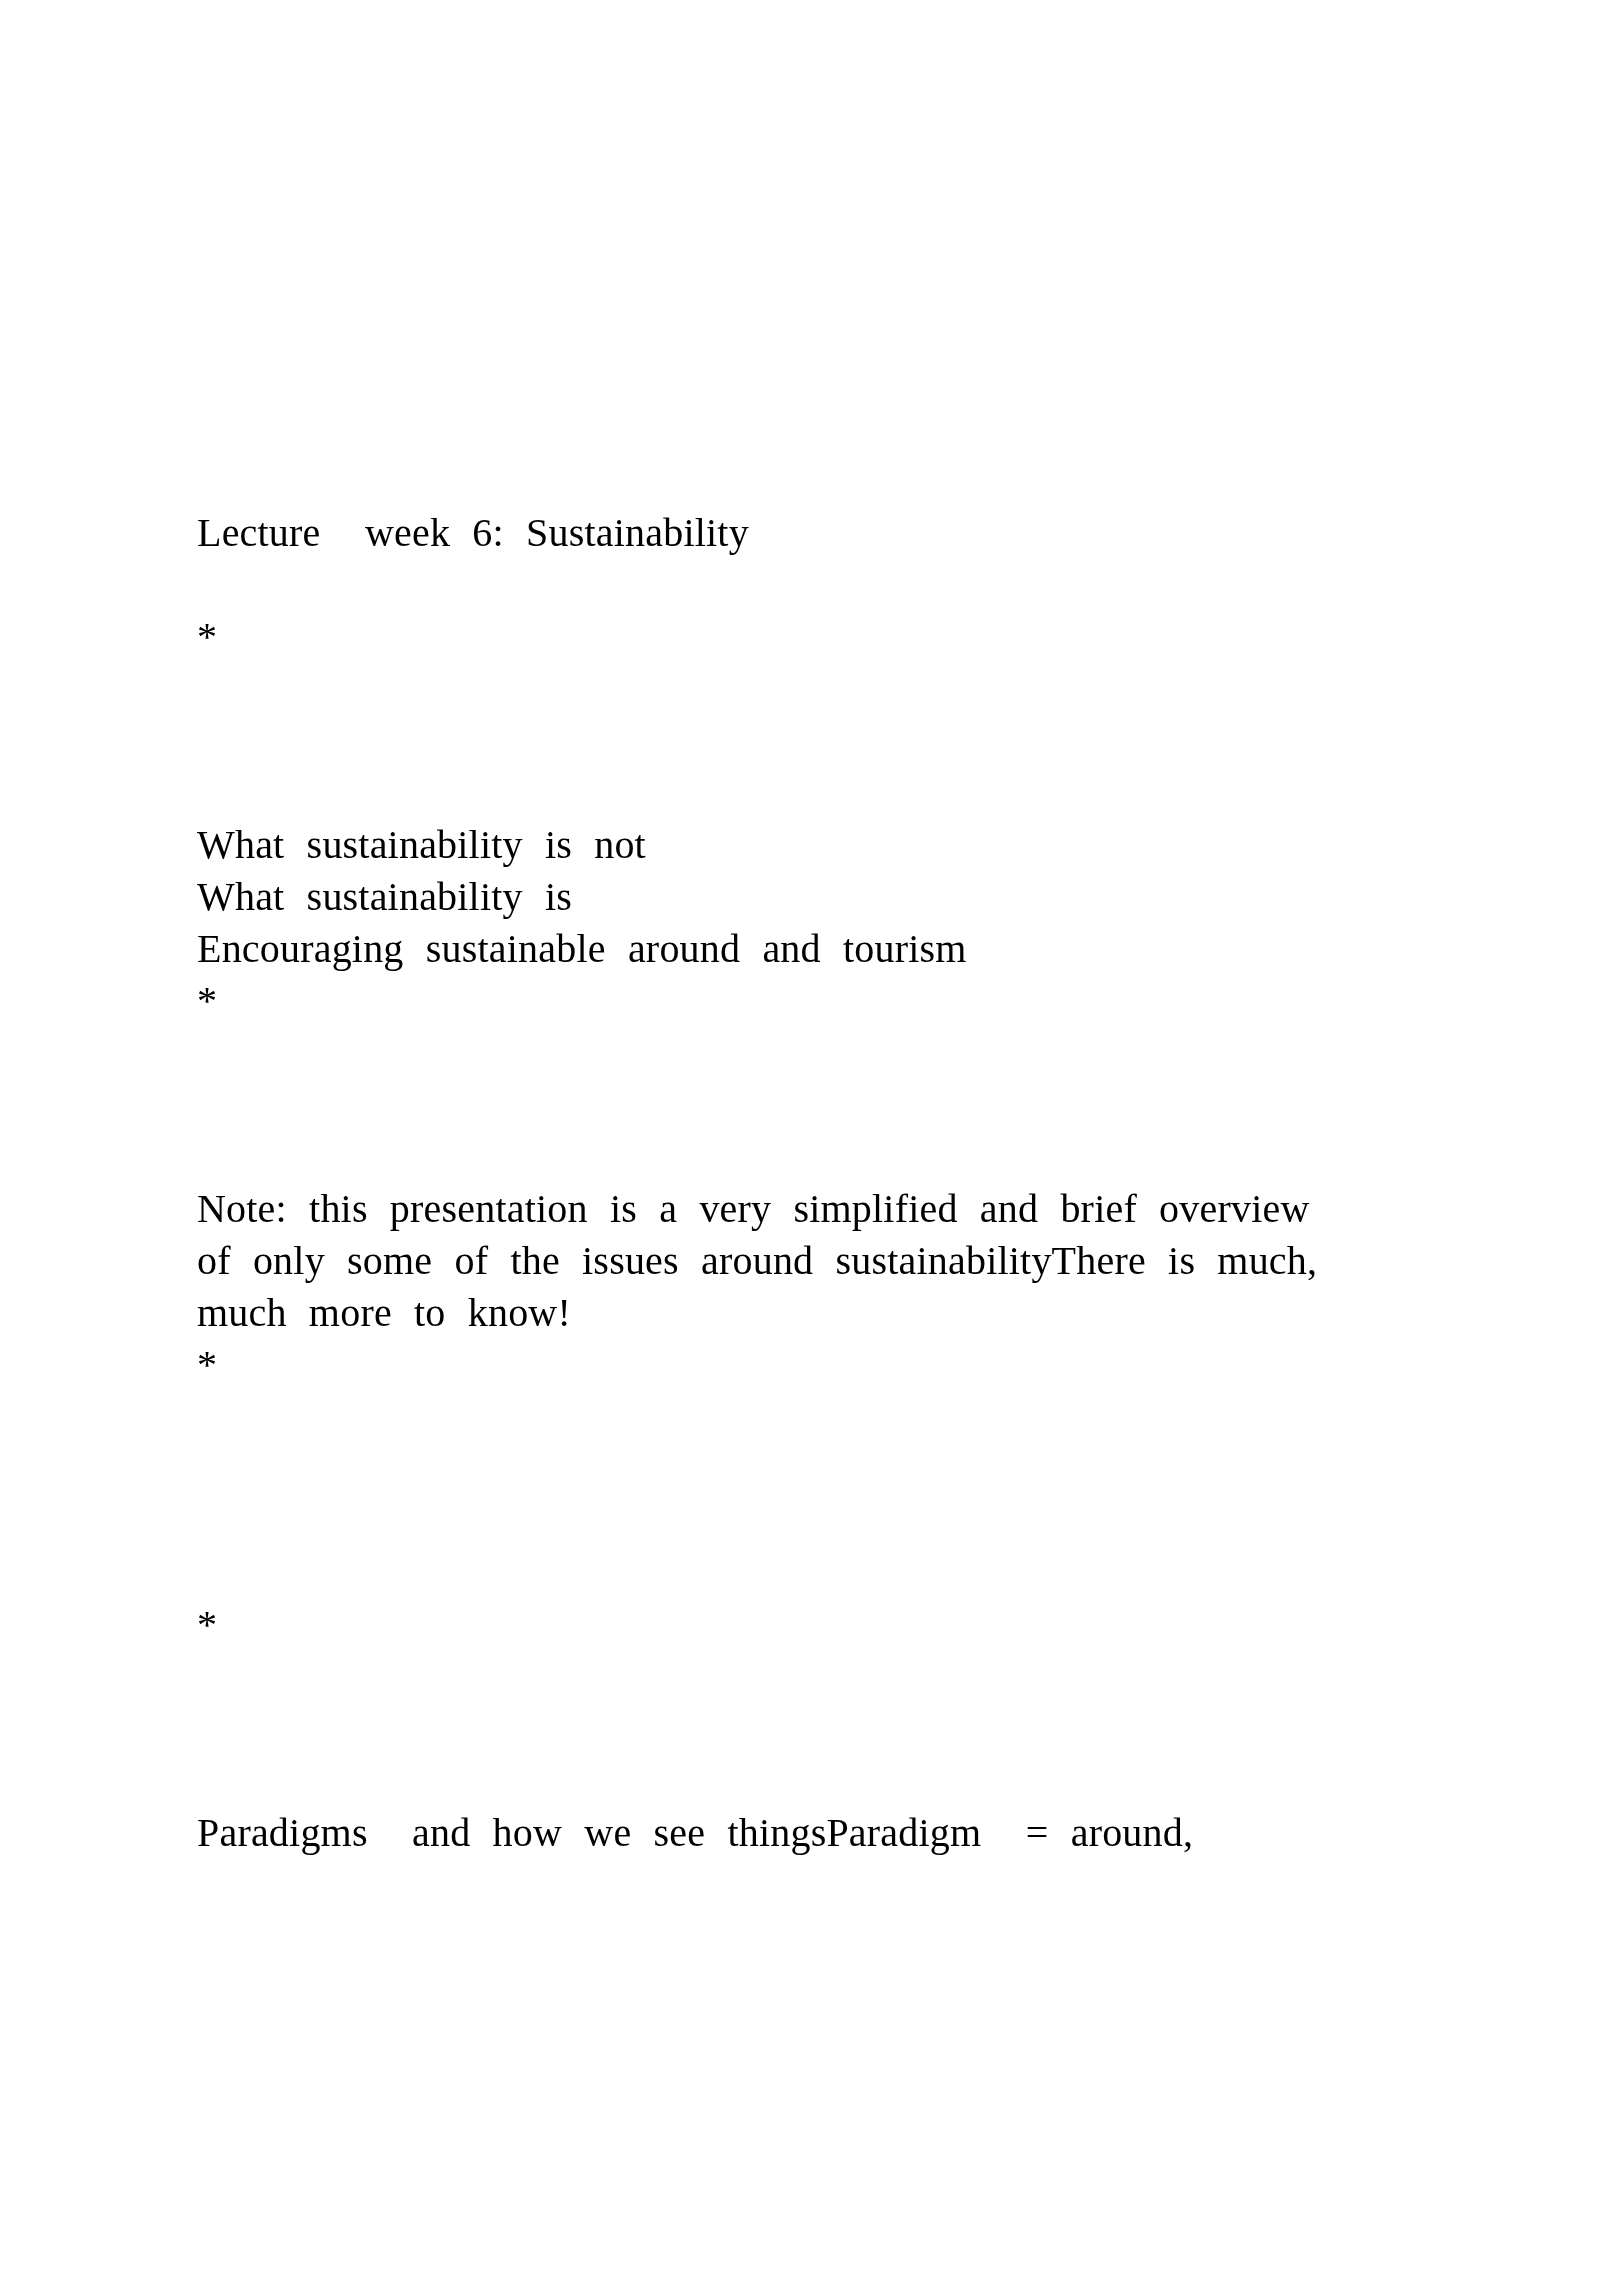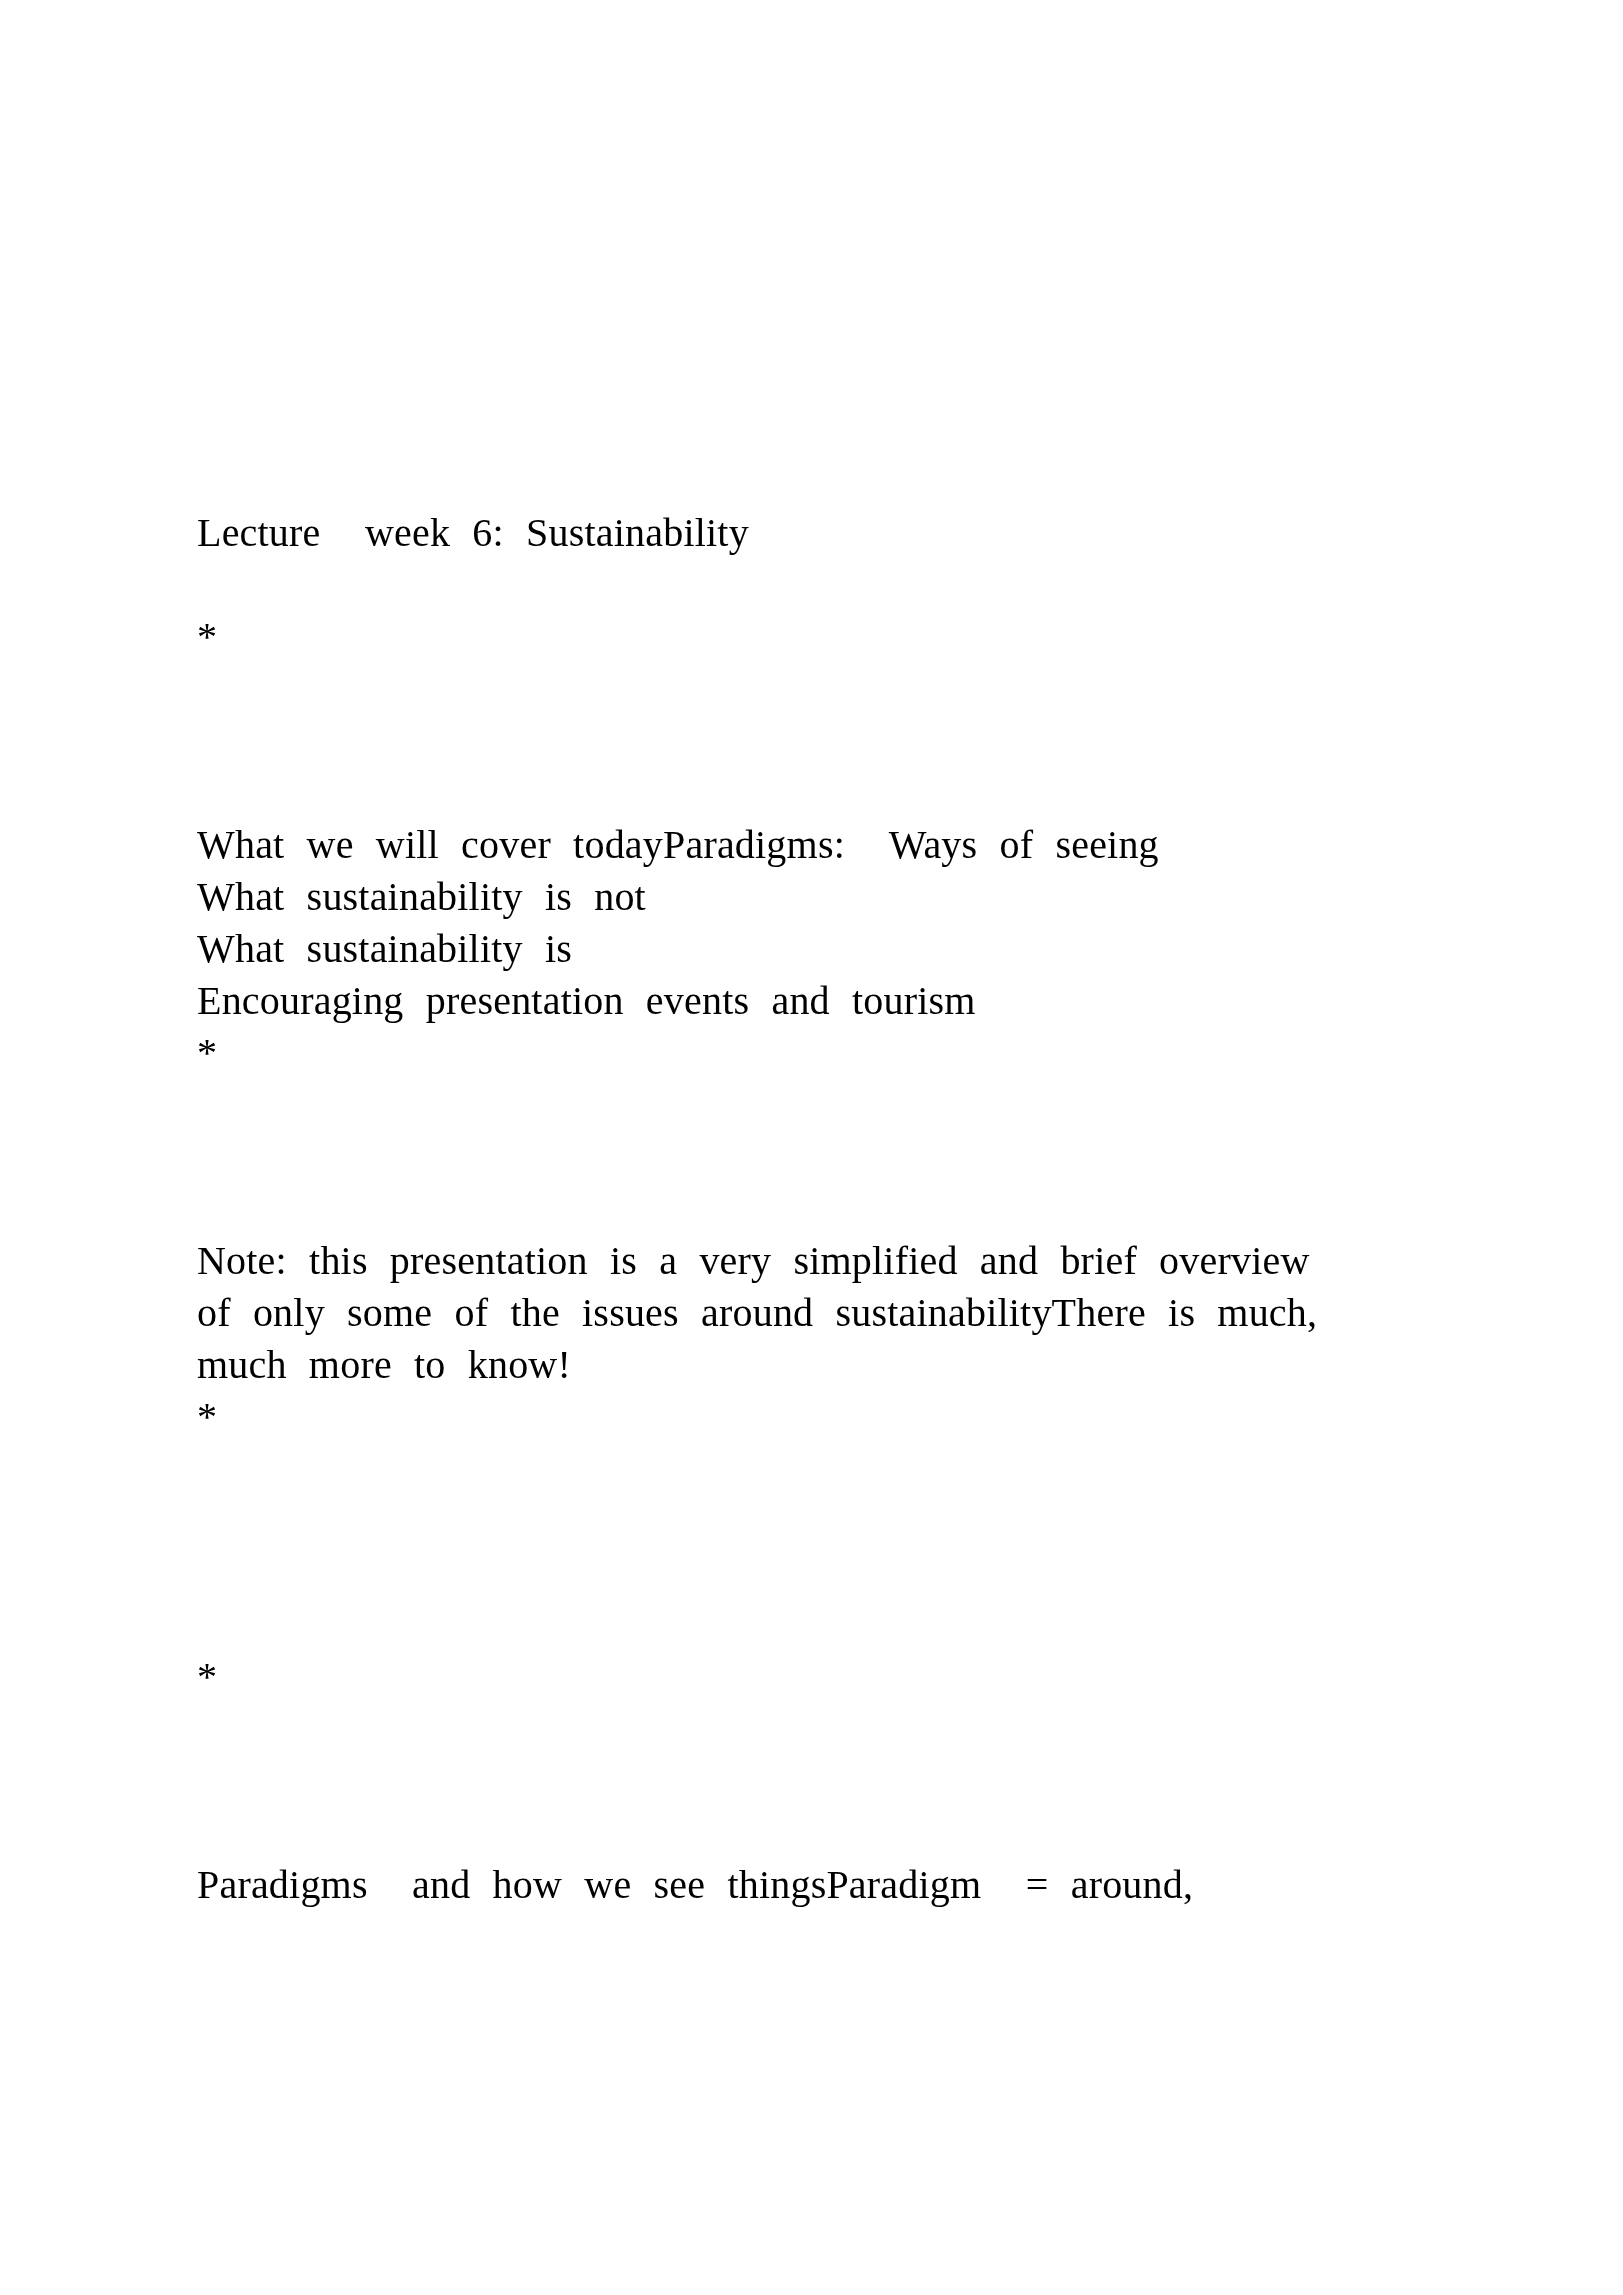--- a/index.html
+++ b/index.html
@@ -37,24 +37,23 @@
 </head>
 <body>
 
 <div class="page">
   <div class="line">Lecture  week 6: Sustainability</div>
   <div class="line"></div>
   <div class="line">*</div>
   <div class="line"></div>
   <div class="line"></div>
   <div class="line"></div>
-  <div class="line">What we will cover todayParadigms:  Ways of seeing</div>
   <div class="line">What sustainability is not</div>
   <div class="line">What sustainability is</div>
-  <div class="line">Encouraging presentation events and tourism</div>
+  <div class="line">Encouraging sustainable around and tourism</div>
   <div class="line">*</div>
   <div class="line"></div>
   <div class="line"></div>
   <div class="line"></div>
   <div class="line">Note: this presentation is a very simplified and brief overview</div>
   <div class="line">of only some of the issues around sustainabilityThere is much,</div>
   <div class="line">much more to know!</div>
   <div class="line">*</div>
   <div class="line"></div>
   <div class="line"></div>

